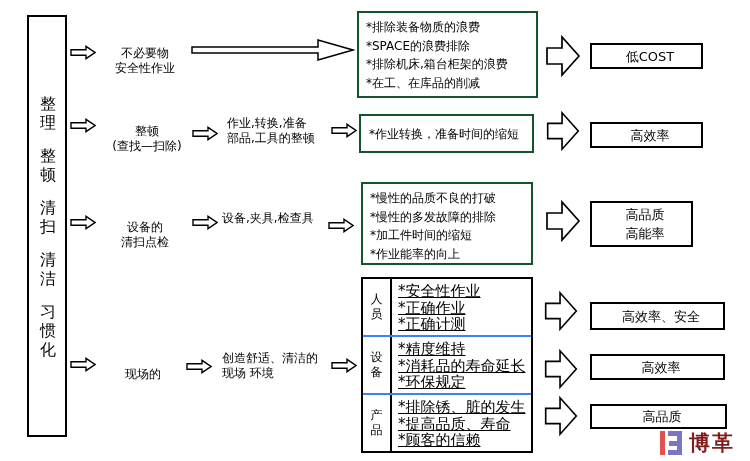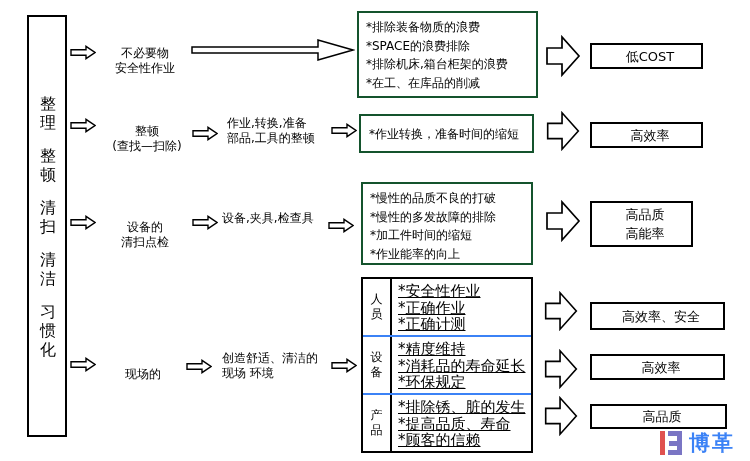--- a/index.html
+++ b/index.html
@@ -202,16 +202,16 @@
     </svg>
   <div class="abs rbox" style="left:590px;top:404px;width:137px;height:25px">
     <div>高品质</div>
   </div>
 
   <div class="abs logo">
     <svg width="25" height="28" viewBox="0 0 25 28">
       <rect x="1" y="2" width="5" height="24" fill="#e0514f"></rect>
       <path d="M9 2 H23 V26 H9 V21 H18 V17 H10 V12 H18 V7 H9 Z" fill="#7a75c4"></path>
     </svg>
-    <div class="logo-text" style="color:#3b82f6">博革</div>
+    <div class="logo-text" style="color:#7f1d1d">博革</div>
   </div>
 
 </div>
 
 </body></html>

